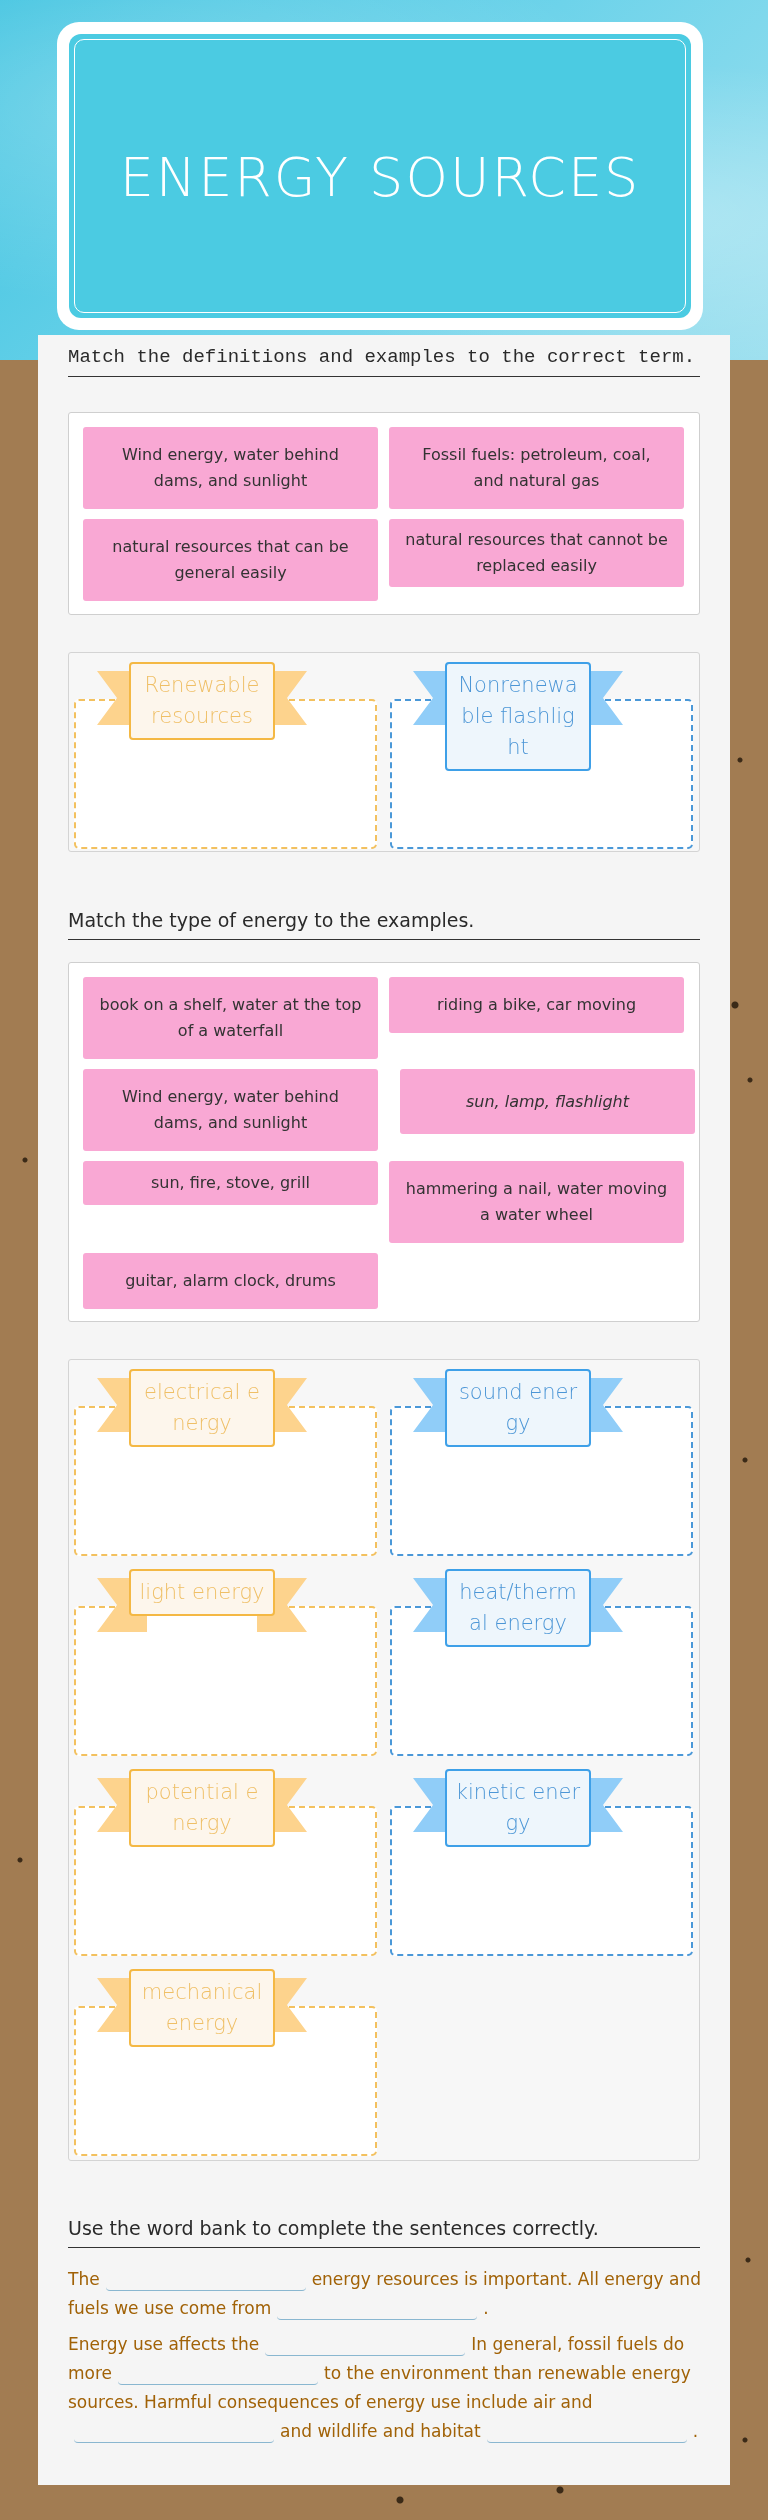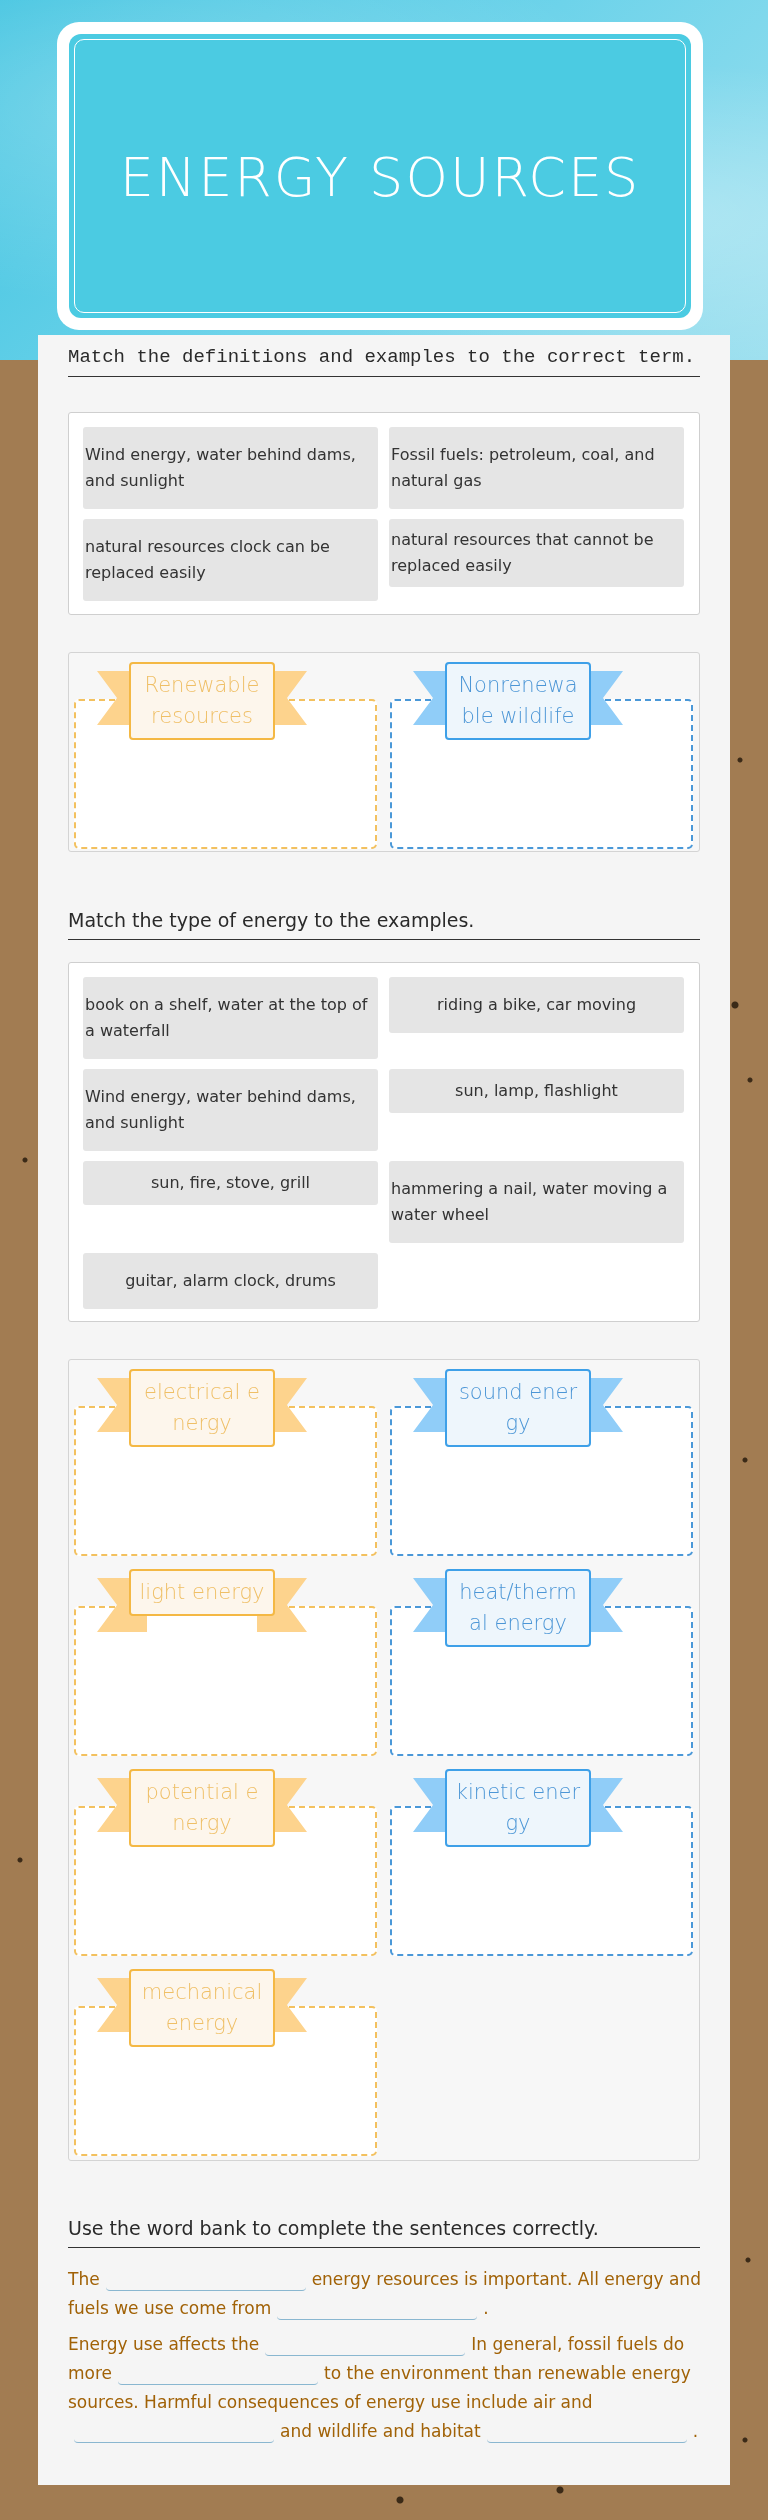--- a/index.html
+++ b/index.html
@@ -55,23 +55,23 @@
   .section-title {
     position: absolute; left: 30px; width: 632px;
     font-family: "DejaVu Sans", sans-serif; font-size: 19px; color: #2a2a2a;
     padding-bottom: 8px; border-bottom: 1.5px solid #333;
   }
   .card {
     position: absolute; left: 30px; width: 632px;
     background: #ffffff; border: 1px solid #cfcfcf; border-radius: 3px;
   }
   .item {
-    position: absolute; background: #e5e5e5; border-radius: 3px;
+    position: absolute; background: #f9a8d4; border-radius: 3px;
     font-family: "DejaVu Sans", sans-serif; font-size: 16px; color: #333;
-    line-height: 26px; padding: 12px 2px;
+    text-align: center; line-height: 26px; padding: 12px 16px;
     display: flex; align-items: center; justify-content: center;
   }
   .cat-box {
     position: absolute; left: 30px; width: 632px;
     background: #f7f7f7; border: 1px solid #d4d4d4; border-radius: 3px;
   }
   .drop {
     position: absolute; width: 303px; height: 150px;
     background: #ffffff; border-radius: 5px;
   }
@@ -118,45 +118,45 @@
     <div class="header-title">ENERGY SOURCES</div>
   </div>
 </div>
 
 <div class="panel">
 
   <div class="section-title" style="top:11px;font-family:Liberation Mono, monospace;">Match the definitions and examples to the correct term.</div>
   <div class="card" style="top:77px; height:203px;">
     <div class="item" style="left:14px; top:14px; width:295px; height:82px;">Wind energy, water behind dams, and sunlight</div>
     <div class="item" style="left:320px; top:14px; width:295px; height:82px;">Fossil fuels: petroleum, coal, and natural gas</div>
-    <div class="item" style="left:14px; top:106px; width:295px; height:82px;">natural resources clock can be replaced easily</div>
+    <div class="item" style="left:14px; top:106px; width:295px; height:82px;">natural resources that can be general easily</div>
     <div class="item" style="left:320px; top:106px; width:295px; height:68px;">natural resources that cannot be replaced easily</div>
   </div>
 
   <div class="cat-box" style="top:317px; height:200px;">
     <div class="drop orange" style="left:5px; top:46px;"></div>
     <div class="ribbon orange" style="left:28px; top:9px;">
       <div class="tail l"></div>
       <div class="tail r"></div>
       <div class="label">Renewable resources</div>
     </div>
     <div class="drop blue" style="left:321px; top:46px;"></div>
     <div class="ribbon blue" style="left:344px; top:9px;">
       <div class="tail l"></div>
       <div class="tail r"></div>
-      <div class="label">Nonrenewable wildlife</div>
+      <div class="label">Nonrenewable flashlight</div>
     </div>
   </div>
 
   <div class="section-title" style="top:574px;">Match the type of energy to the examples.</div>
   <div class="card" style="top:627px; height:360px;">
     <div class="item" style="left:14px; top:14px; width:295px; height:82px;">book on a shelf, water at the top of a waterfall</div>
     <div class="item" style="left:320px; top:14px; width:295px; height:56px;">riding a bike, car moving</div>
     <div class="item" style="left:14px; top:106px; width:295px; height:82px;">Wind energy, water behind dams, and sunlight</div>
-    <div class="item" style="left:320px; top:106px; width:295px; height:44px;">sun, lamp, flashlight</div>
+    <div class="item" style="left:331px; top:106px; width:295px; height:65px;font-style:italic;">sun, lamp, flashlight</div>
     <div class="item" style="left:14px; top:198px; width:295px; height:44px;">sun, fire, stove, grill</div>
     <div class="item" style="left:320px; top:198px; width:295px; height:82px;">hammering a nail, water moving a water wheel</div>
     <div class="item" style="left:14px; top:290px; width:295px; height:56px;">guitar, alarm clock, drums</div>
   </div>
 
   <div class="cat-box" style="top:1024px; height:802px;">
 
     <div class="drop orange" style="left:5px; top:46px;"></div>
     <div class="ribbon orange" style="left:28px; top:9px;">
       <div class="tail l"></div>

